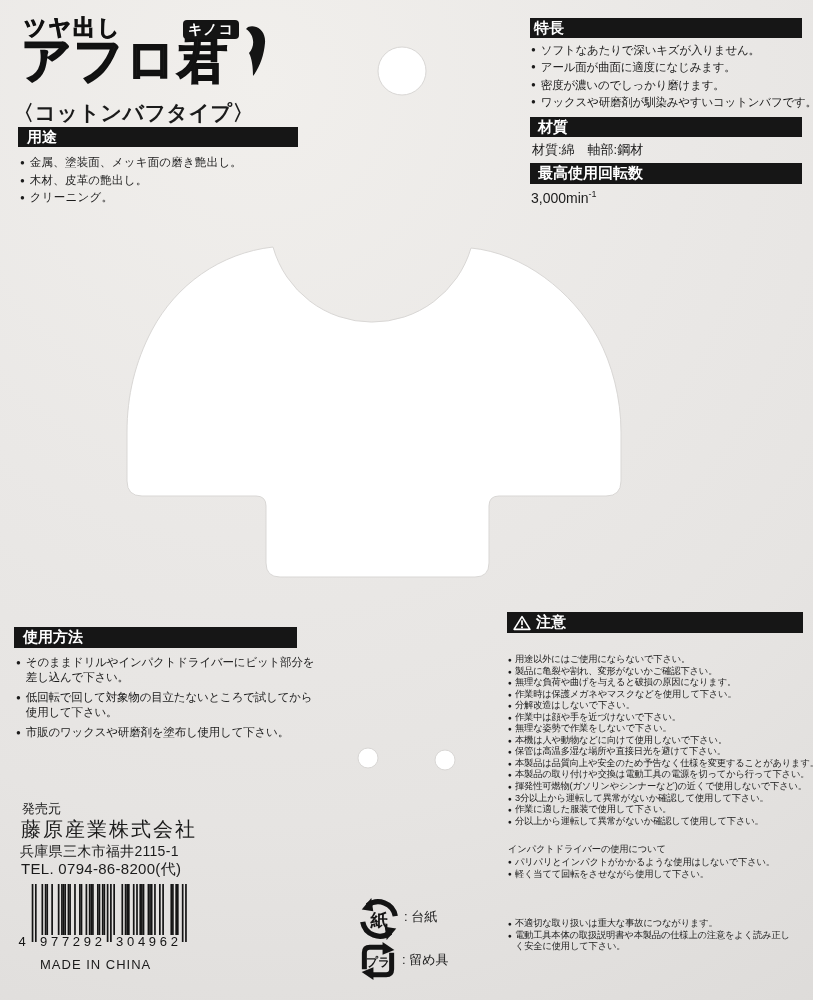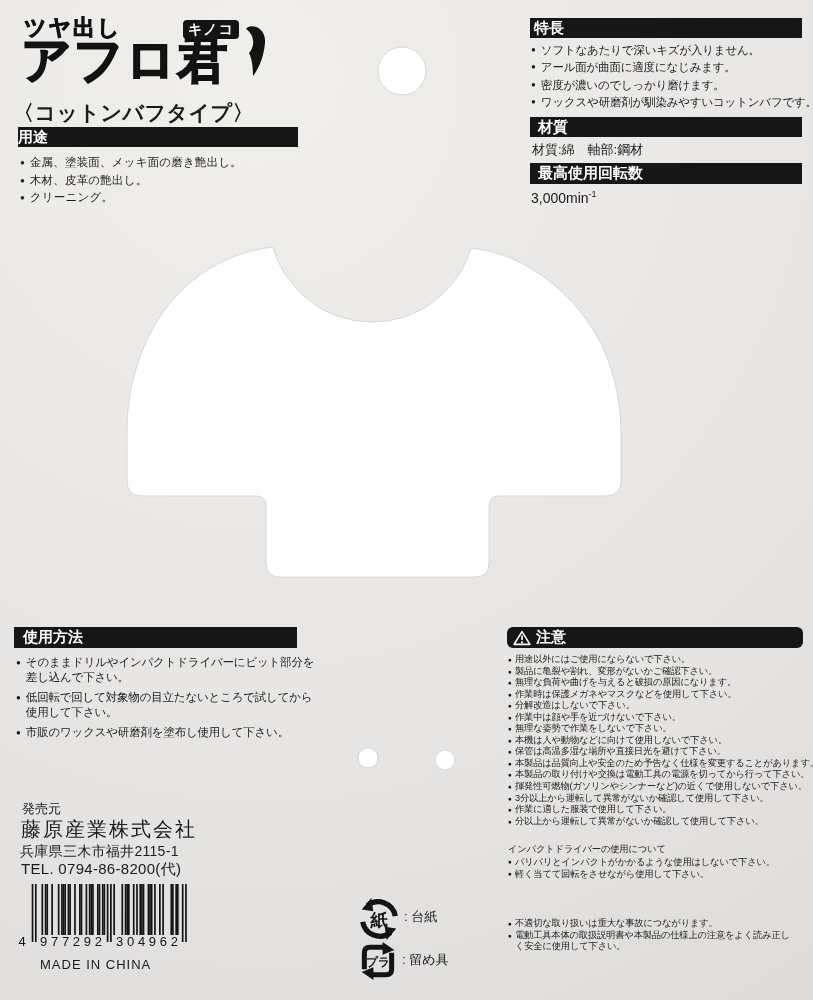--- a/index.html
+++ b/index.html
@@ -11,26 +11,26 @@
   .abs{position:absolute;}
   .bar{background:#161616;color:#fff;font-weight:bold;display:flex;align-items:center;box-sizing:border-box;}
   
   .tagline{left:24px;top:13px;font-size:22px;font-weight:900;letter-spacing:2px;-webkit-text-stroke:0.8px #111;}
   .title{left:21px;top:35px;font-size:50px;font-weight:900;letter-spacing:1px;-webkit-text-stroke:1.6px #111;line-height:1;}
   .badge{left:183px;top:20px;background:#141414;color:#fff;font-size:14px;font-weight:bold;
          padding:2px 5px;border-radius:4px;letter-spacing:1px;line-height:1.1;}
   .swoosh{left:245px;top:24px;width:23px;height:54px;}
   .subtitle{left:13px;top:99px;font-size:21px;font-weight:bold;letter-spacing:0.5px;}
   
-  #hdr-uses{left:18px;top:127px;width:280px;height:20px;font-size:15px;}
+  #hdr-uses{left:18px;top:127px;width:280px;height:20px;font-size:15px;padding-left:9px;}
   #hdr-features{left:530px;top:18px;width:272px;height:20px;font-size:15px;padding-left:4px;}
   #hdr-material{left:530px;top:117px;width:272px;height:20px;font-size:15px;padding-left:8px;}
   #hdr-rpm{left:530px;top:163px;width:272px;height:21px;font-size:15px;padding-left:8px;}
   #hdr-usage{left:14px;top:627px;width:283px;height:21px;font-size:15px;padding-left:9px;}
-  #hdr-caution{left:507px;top:627px;width:296px;height:21px;font-size:15px;padding-left:6px;border-radius:6px;}
+  #hdr-caution{left:507px;top:612px;width:296px;height:21px;font-size:15px;padding-left:6px;}
   #hdr-warning{left:507px;top:892px;width:296px;height:21px;font-size:15px;padding-left:6px;}
   .warn-svg{width:18px;height:16px;margin-right:5px;flex:none;}
   
   .li{display:flex;align-items:flex-start;}
   .dot{flex:none;margin-right:5px;}
   #list-uses{left:20px;top:156px;width:290px;}
   #list-uses .txt{font-size:11.5px;line-height:13px;letter-spacing:0.2px;}
   #list-uses .li{margin-bottom:4.7px;}
   #list-uses .dot{font-size:8px;line-height:13px;}
   #list-features{left:531px;top:44px;width:280px;}

